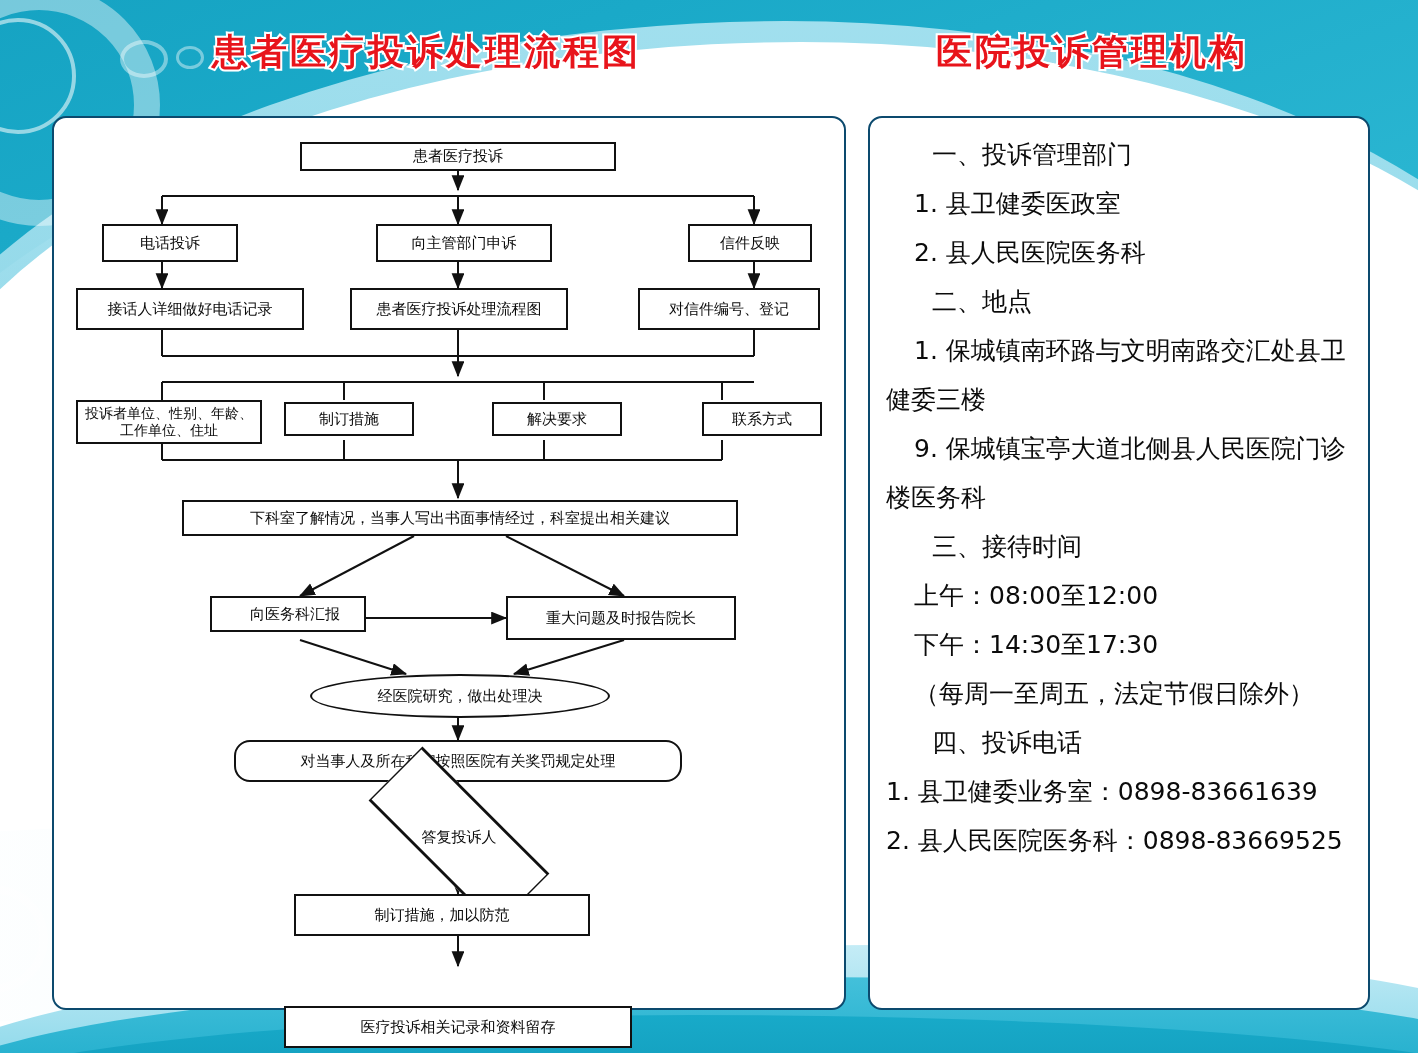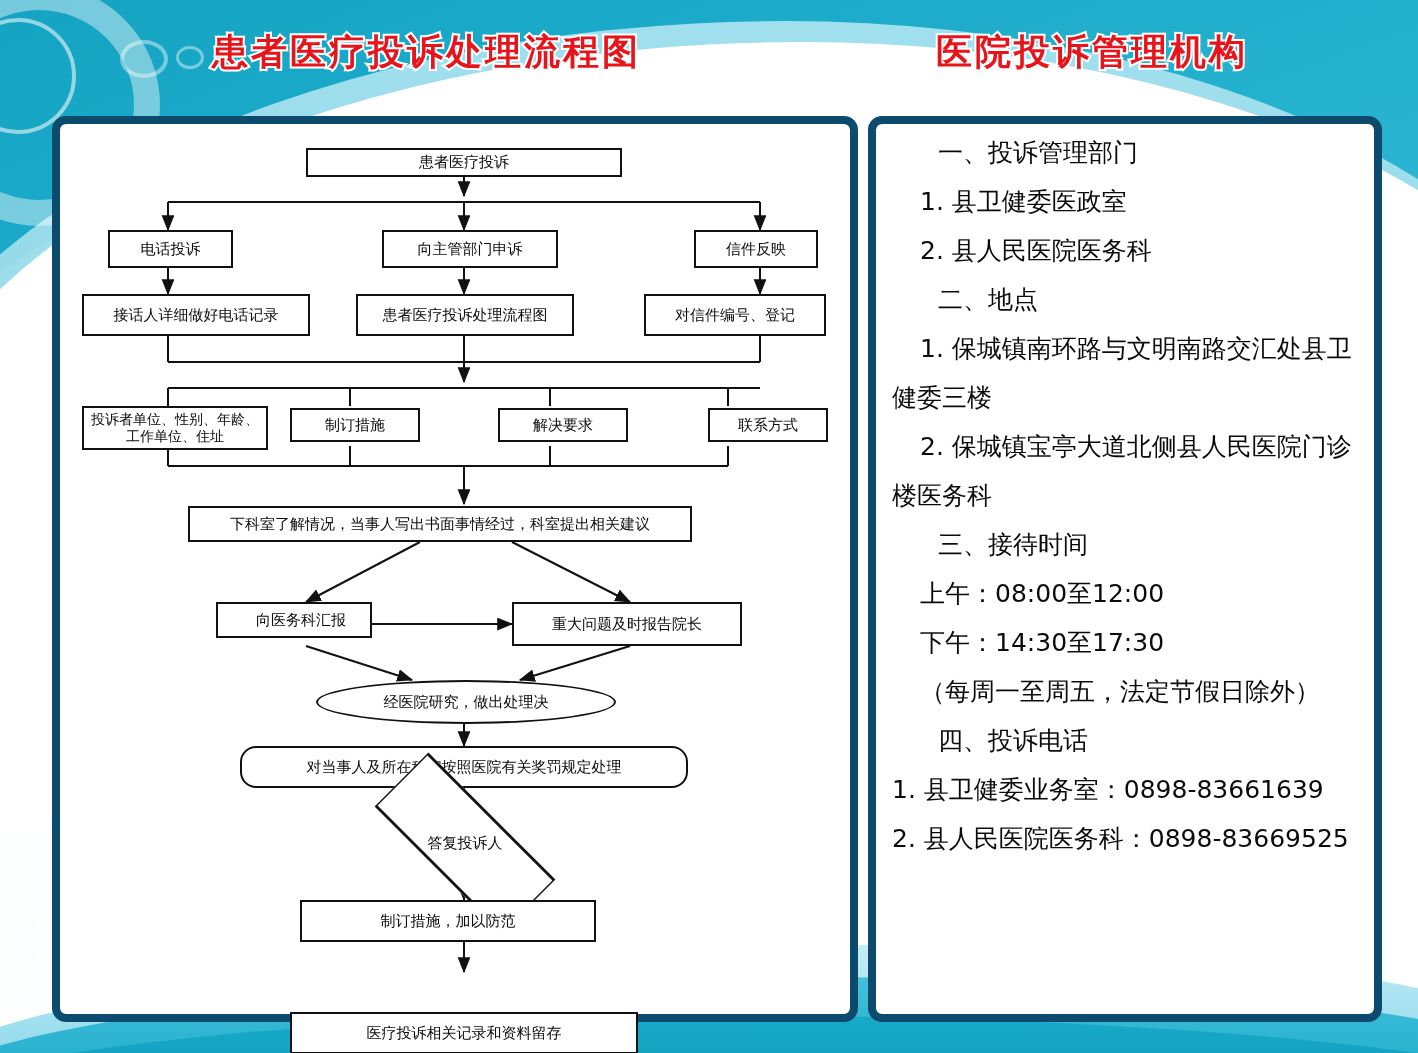--- a/index.html
+++ b/index.html
@@ -79,21 +79,21 @@
     -webkit-text-stroke:4px #ffffff;
     paint-order:stroke fill;
     white-space:nowrap;
   }
   #title-left{left:212px;}
   #title-right{left:936px;}
 
   
   .panel{
     position:absolute;background:#ffffff;
-    border:8px solid #0c4a6e;border-radius:14px;
+    border:2px solid #0c4a6e;border-radius:14px;
   }
   #panel-left{left:52px;top:116px;width:790px;height:890px;}
   #panel-right{left:868px;top:116px;width:498px;height:890px;}
 
   
   #flow{position:absolute;inset:0;}
   .node{
     position:absolute;box-sizing:border-box;
     background:#ffffff;border:2px solid #111;
     display:flex;align-items:center;justify-content:center;
@@ -112,21 +112,21 @@
     transform:rotate(45deg) scale(.707,1.41);
     transform-origin:center;
   }
   .dia .dlabel{position:relative;z-index:2;}
   .node.small{font-size:14px;}
 
   svg#lines{position:absolute;left:0;top:0;width:790px;height:890px;z-index:1;}
 
   
   #info{
-    position:absolute;left:0;top:4px;width:100%;height:100%;
+    position:absolute;left:0;top:12px;width:100%;height:100%;
     padding:0 18px 0 16px;box-sizing:border-box;
     font-family:"DejaVu Sans","Liberation Sans",sans-serif;
     color:#0b0b0b;
   }
   .iline{
     font-size:25px;line-height:49px;
     white-space:pre-wrap;word-break:break-all;
   }
   .iline.ind{text-indent:46px;}
   .iline.ind1{text-indent:28px;}
@@ -208,34 +208,34 @@
           <path d="M404,664 L404,692" marker-end="url(#ah)"></path>
 
           <path d="M404,746 L404,776" marker-end="url(#ah)"></path>
 
           <path d="M404,818 L404,848" marker-end="url(#ah)"></path>
         </g>
       </svg>
 
       <div class="node" style="left:246px;top:24px;width:316px;height:29px;">患者医疗投诉</div>
 
-      <div class="node" style="left:48px;top:106px;width:125px;height:38px;">电话投诉</div>
+      <div class="node" style="left:48px;top:106px;width:136px;height:38px;">电话投诉</div>
       <div class="node" style="left:322px;top:106px;width:176px;height:38px;">向主管部门申诉</div>
       <div class="node" style="left:634px;top:106px;width:124px;height:38px;">信件反映</div>
 
       <div class="node" style="left:22px;top:170px;width:228px;height:42px;">接话人详细做好电话记录</div>
       <div class="node" style="left:296px;top:170px;width:218px;height:42px;">患者医疗投诉处理流程图</div>
       <div class="node" style="left:584px;top:170px;width:182px;height:42px;">对信件编号、登记</div>
 
       <div class="node small" style="left:22px;top:282px;width:186px;height:44px;">投诉者单位、性别、年龄、工作单位、住址</div>
       <div class="node" style="left:230px;top:284px;width:130px;height:34px;">制订措施</div>
       <div class="node" style="left:438px;top:284px;width:130px;height:34px;">解决要求</div>
       <div class="node" style="left:648px;top:284px;width:120px;height:34px;">联系方式</div>
 
-      <div class="node" style="left:128px;top:382px;width:504px;height:36px;">下科室了解情况，当事人写出书面事情经过，科室提出相关建议</div>
+      <div class="node" style="left:128px;top:382px;width:556px;height:36px;">下科室了解情况，当事人写出书面事情经过，科室提出相关建议</div>
 
       <div class="node" style="left:156px;top:478px;width:156px;height:36px;padding-left:20px;">向医务科汇报</div>
       <div class="node" style="left:452px;top:478px;width:230px;height:44px;">重大问题及时报告院长</div>
 
       <div class="node ell" style="left:256px;top:556px;width:300px;height:44px;">经医院研究，做出处理决</div>
 
       <div class="node round" style="left:180px;top:622px;width:448px;height:42px;">对当事人及所在科室按照医院有关奖罚规定处理</div>
 
       <div class="node dia" style="left:278px;top:692px;width:254px;height:54px;">
         <span class="dshape"></span>
@@ -248,21 +248,21 @@
     </div>
   </div>
 
   <div class="panel" id="panel-right">
     <div id="info">
         <div class="iline ind">一、投诉管理部门</div>
         <div class="iline ind1">1. 县卫健委医政室</div>
         <div class="iline ind1">2. 县人民医院医务科</div>
         <div class="iline ind">二、地点</div>
         <div class="iline ind1">1. 保城镇南环路与文明南路交汇处县卫健委三楼</div>
-        <div class="iline ind1">2. 保城镇宝亭大道北侧县人民医院门诊楼医务科</div>
+        <div class="iline ind1">9. 保城镇宝亭大道北侧县人民医院门诊楼医务科</div>
         <div class="iline ind">三、接待时间</div>
         <div class="iline ind1">上午：08:00至12:00</div>
         <div class="iline ind1">下午：14:30至17:30</div>
         <div class="iline ind1">（每周一至周五，法定节假日除外）</div>
         <div class="iline ind">四、投诉电话</div>
         <div class="iline flat">1. 县卫健委业务室：0898-83661639</div>
         <div class="iline flat">2. 县人民医院医务科：0898-83669525</div>
       </div>
   </div>
 

